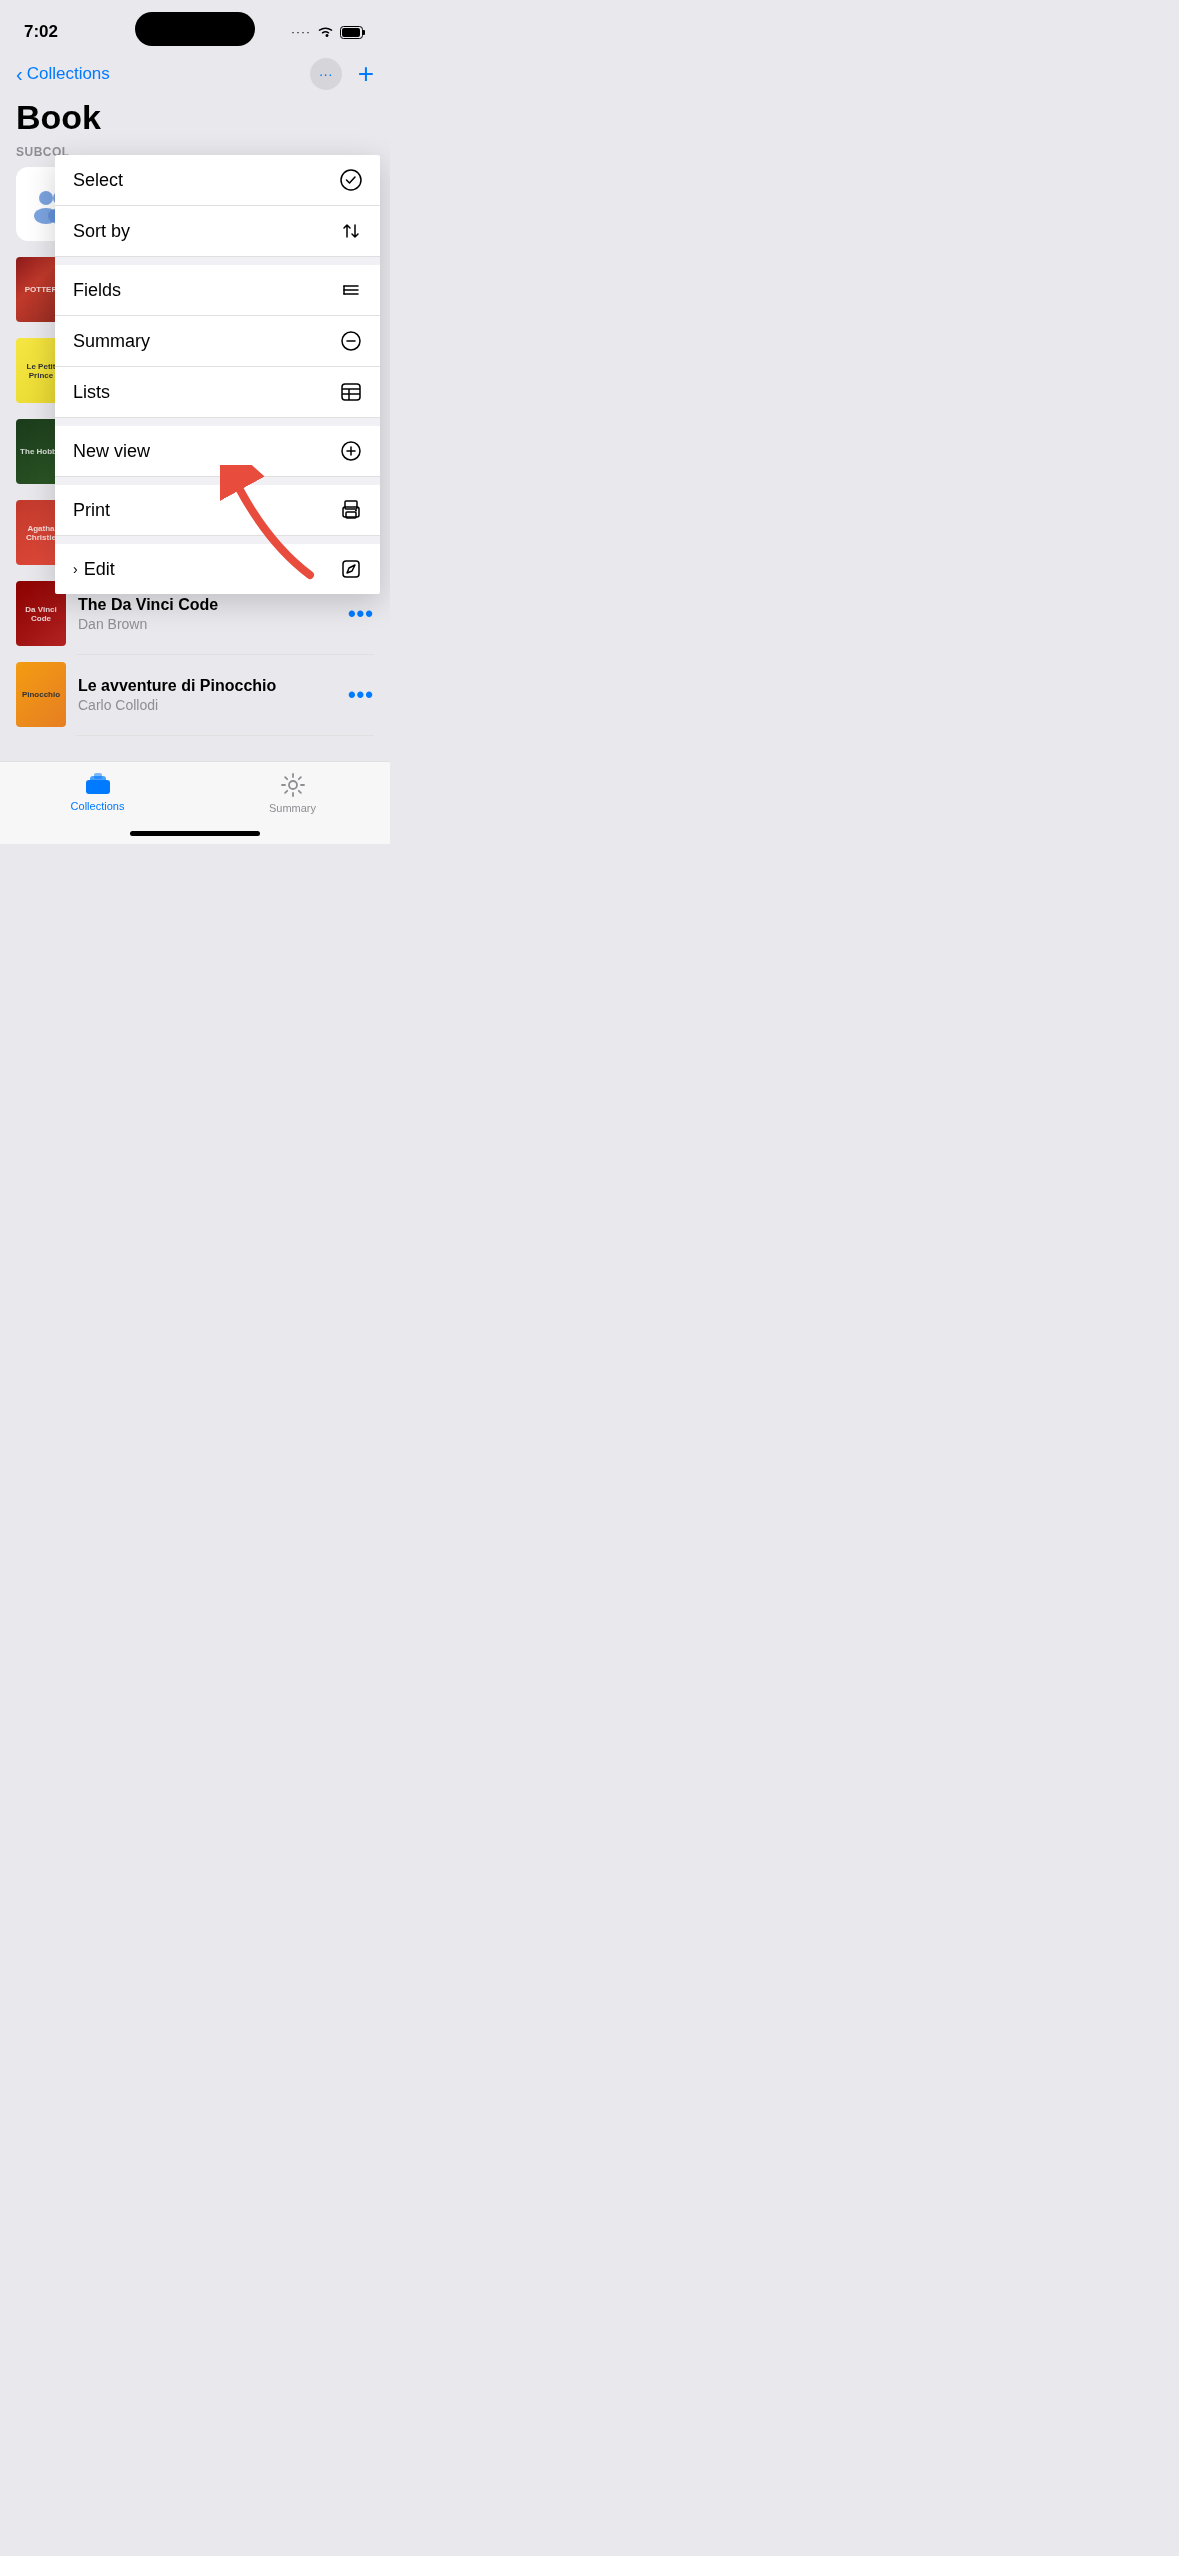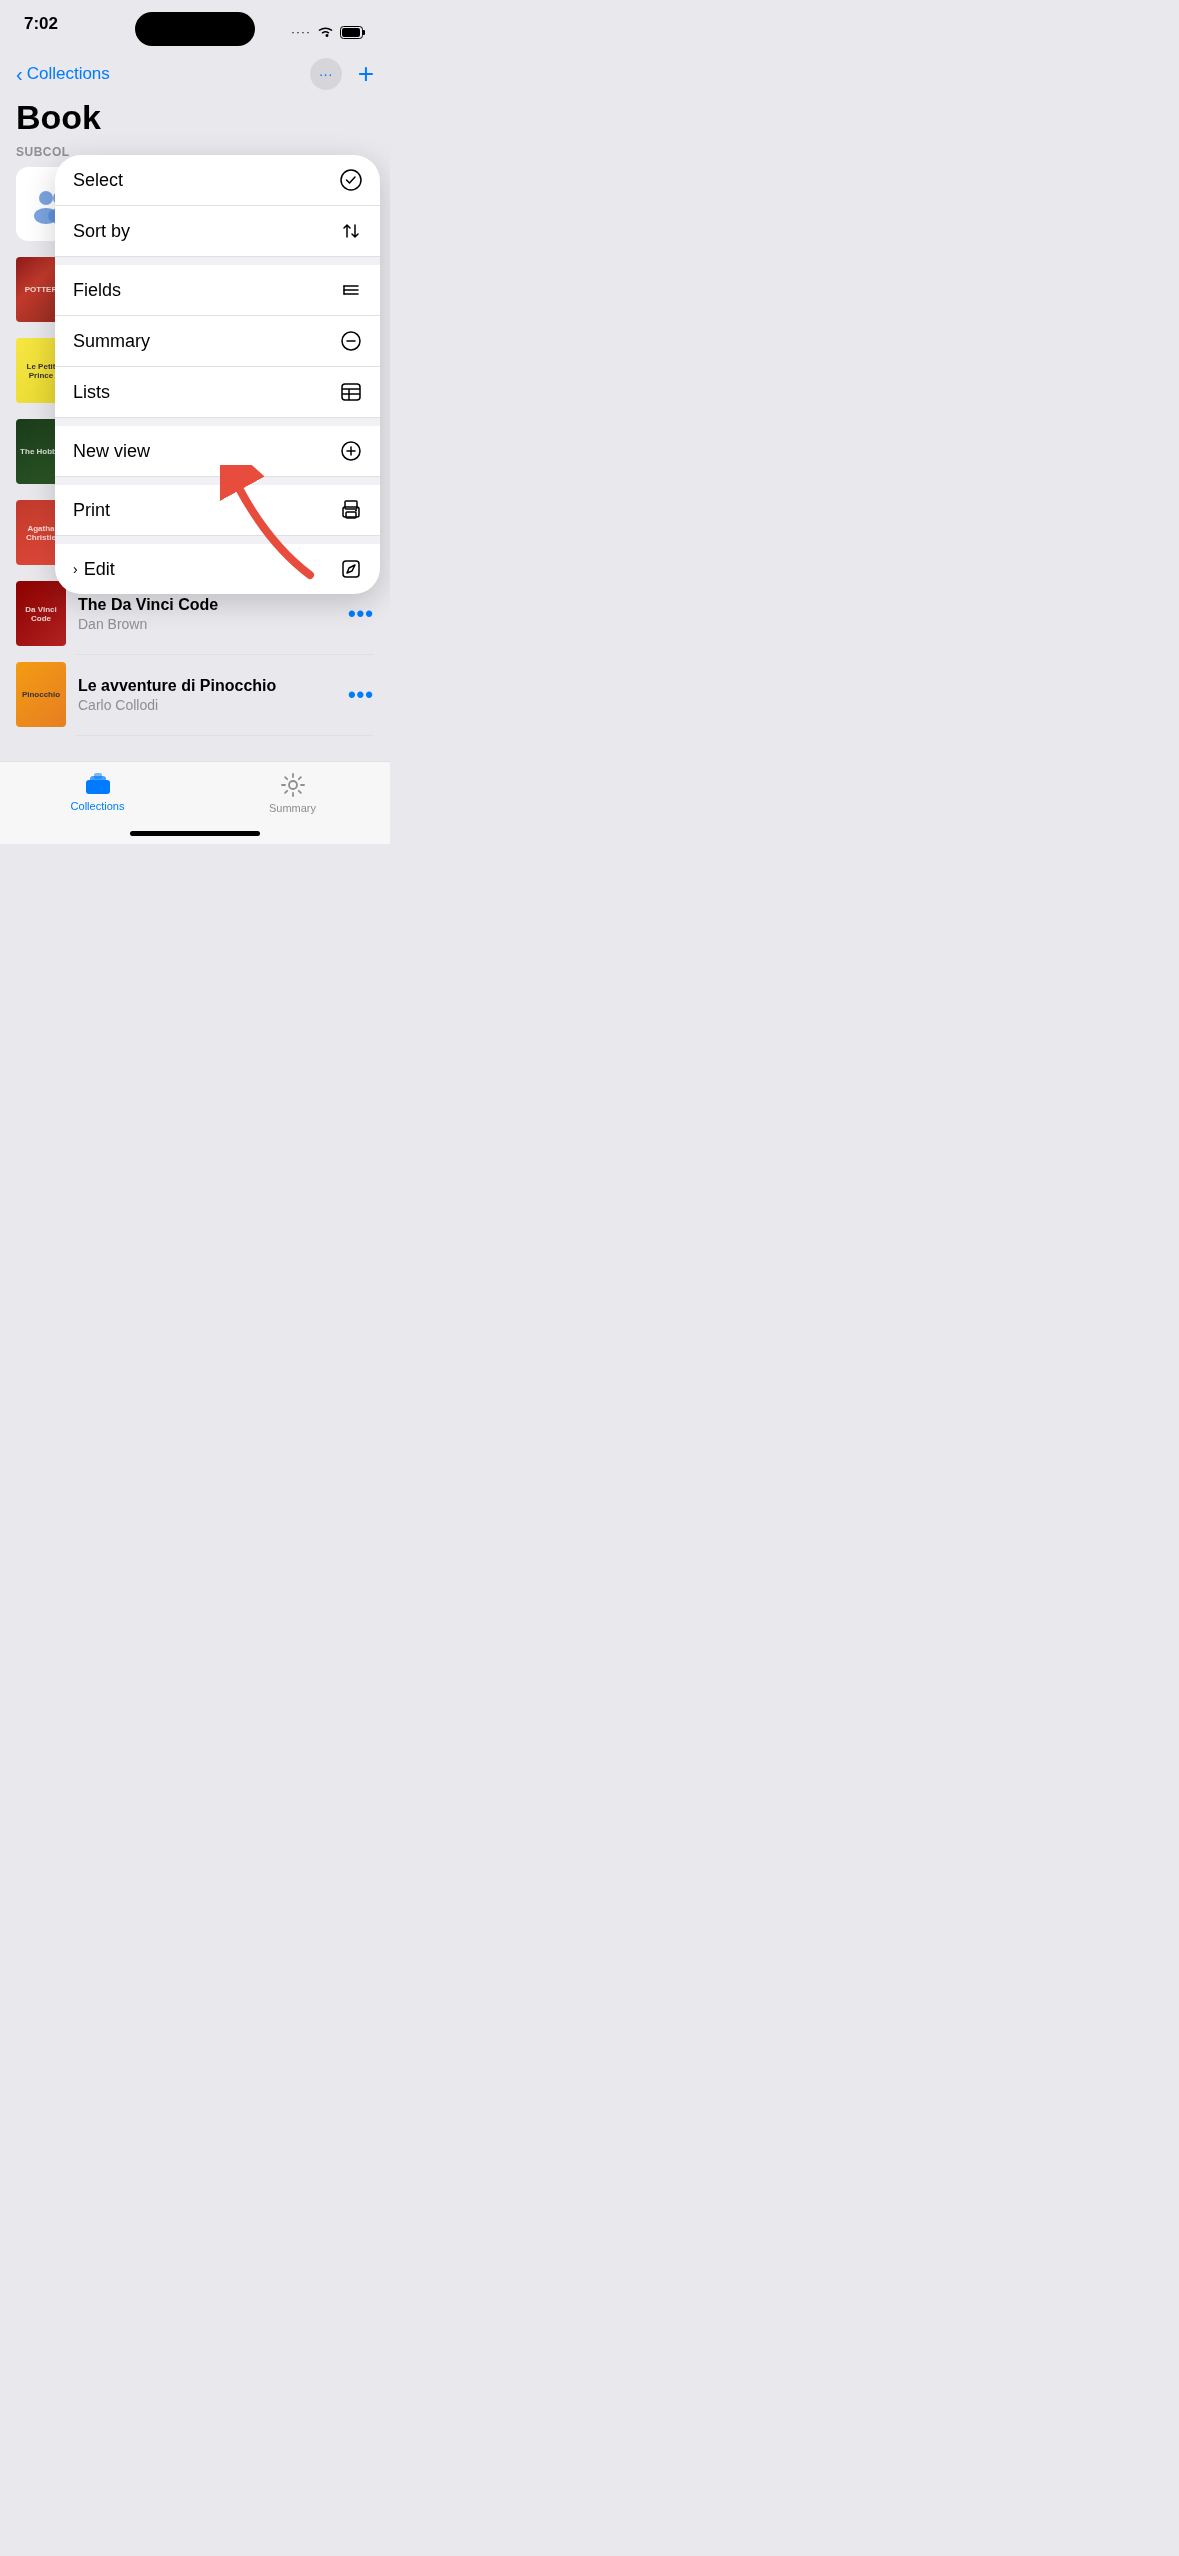--- a/index.html
+++ b/index.html
@@ -11,20 +11,21 @@
       background: #e8e8ed;
       font-family: -apple-system, 'SF Pro Display', 'Helvetica Neue', sans-serif;
       position: relative;
       overflow: hidden;
     }
 
     
     .status-bar {
       display: flex;
       justify-content: space-between;
+      align-items: center;
       padding: 14px 24px 0;
       height: 50px;
     }
 
     .status-time {
       font-size: 17px;
       font-weight: 600;
       color: #000;
     }
 
@@ -213,21 +214,21 @@
       top: 0; left: 0; right: 0; bottom: 0;
       z-index: 10;
     }
 
     .dropdown-menu {
       position: absolute;
       top: 155px;
       left: 55px;
       right: 10px;
       background: #fff;
-      border-radius: 26px;
+      border-radius: 2px;
       overflow: hidden;
       box-shadow: 0 8px 30px rgba(0,0,0,0.18);
       z-index: 20;
     }
 
     .menu-item {
       display: flex;
       justify-content: space-between;
       align-items: center;
       padding: 14px 18px;

